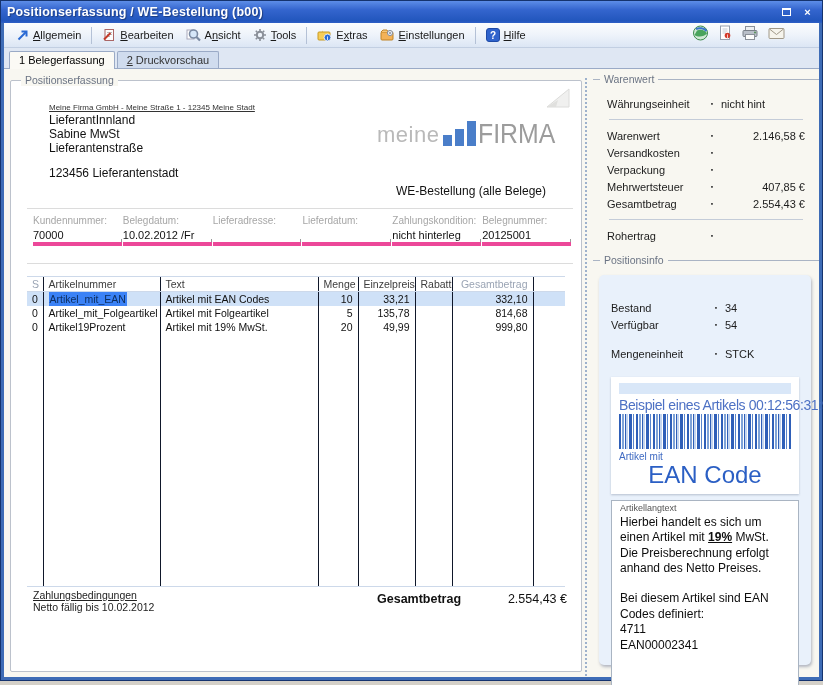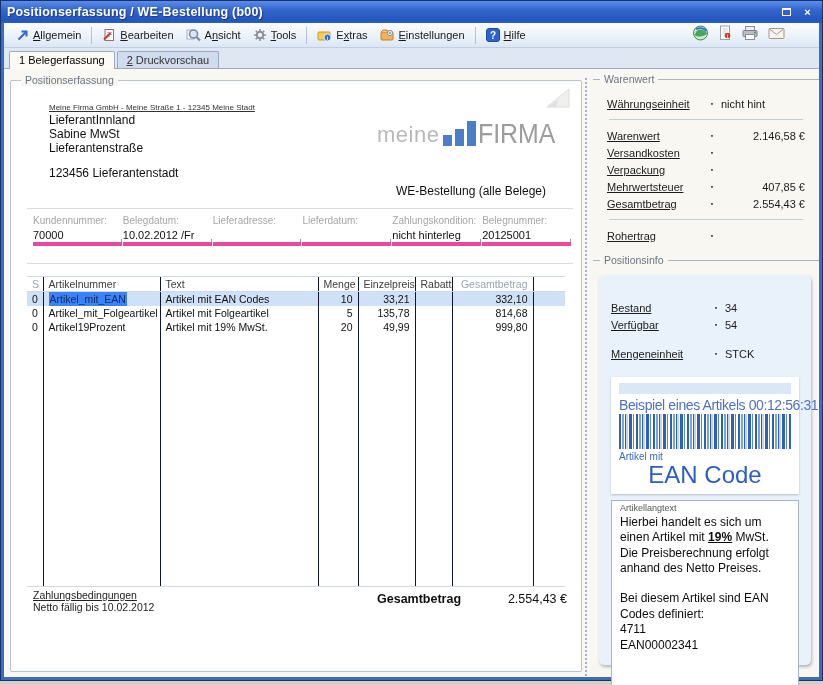--- a/index.html
+++ b/index.html
@@ -102,21 +102,21 @@
   .doc-foot-value { position: absolute; right: 14px; top: 511px; width: 120px; text-align: right; font-size: 12.5px; }
   
   .rpanel { position: absolute; left: 589px; top: 0; width: 226px; }
   .ghead { display: flex; align-items: center; margin-top: 3px; }
   .ghead .gl { border-top: 1px solid #aab4c4; }
   .ghead .gl.pre { width: 7px; }
   .ghead .gl.post { flex: 1; }
   .ghead .gt { font-size: 10.5px; color: #6b7484; padding: 0 4px; }
   .bi-rows { padding: 10px 14px 0 14px; }
   .bi-row { display: flex; align-items: center; height: 17px; font-size: 11px; color: #1c1c1c; }
-  .bi-label { width: 96px; white-space: nowrap; text-decoration: underline; }
+  .bi-label { width: 96px; white-space: nowrap; }
   .bi-eq { width: 18px; text-align: center; font-size: 7px; color: #3d3d3d; }
   .bi-val { flex: 1; text-align: right; white-space: nowrap; }
   .bi-val.left { text-align: left; }
   .bi-hr { border-top: 1px solid #c4ccd8; margin: 7px 2px; }
   .pi-panel {
     margin: 9px 8px 0 6px; background: #e9f1fb; border-radius: 5px;
     box-shadow: 1px 2px 3px rgba(110,120,145,.5); padding: 24px 12px 12px 12px; height: 390px;
   }
   .pi-gap { height: 12px; }
   

